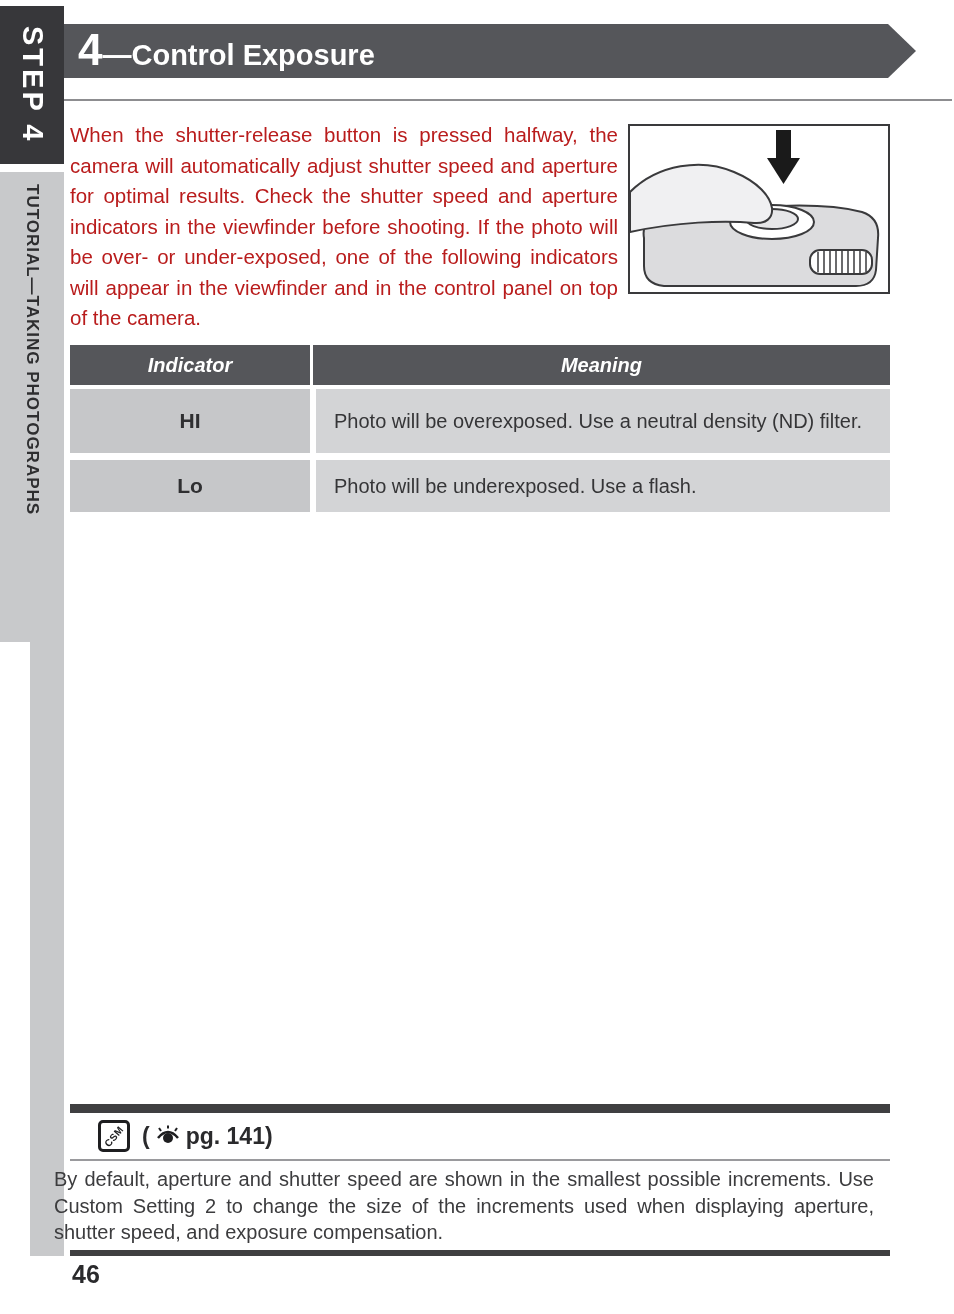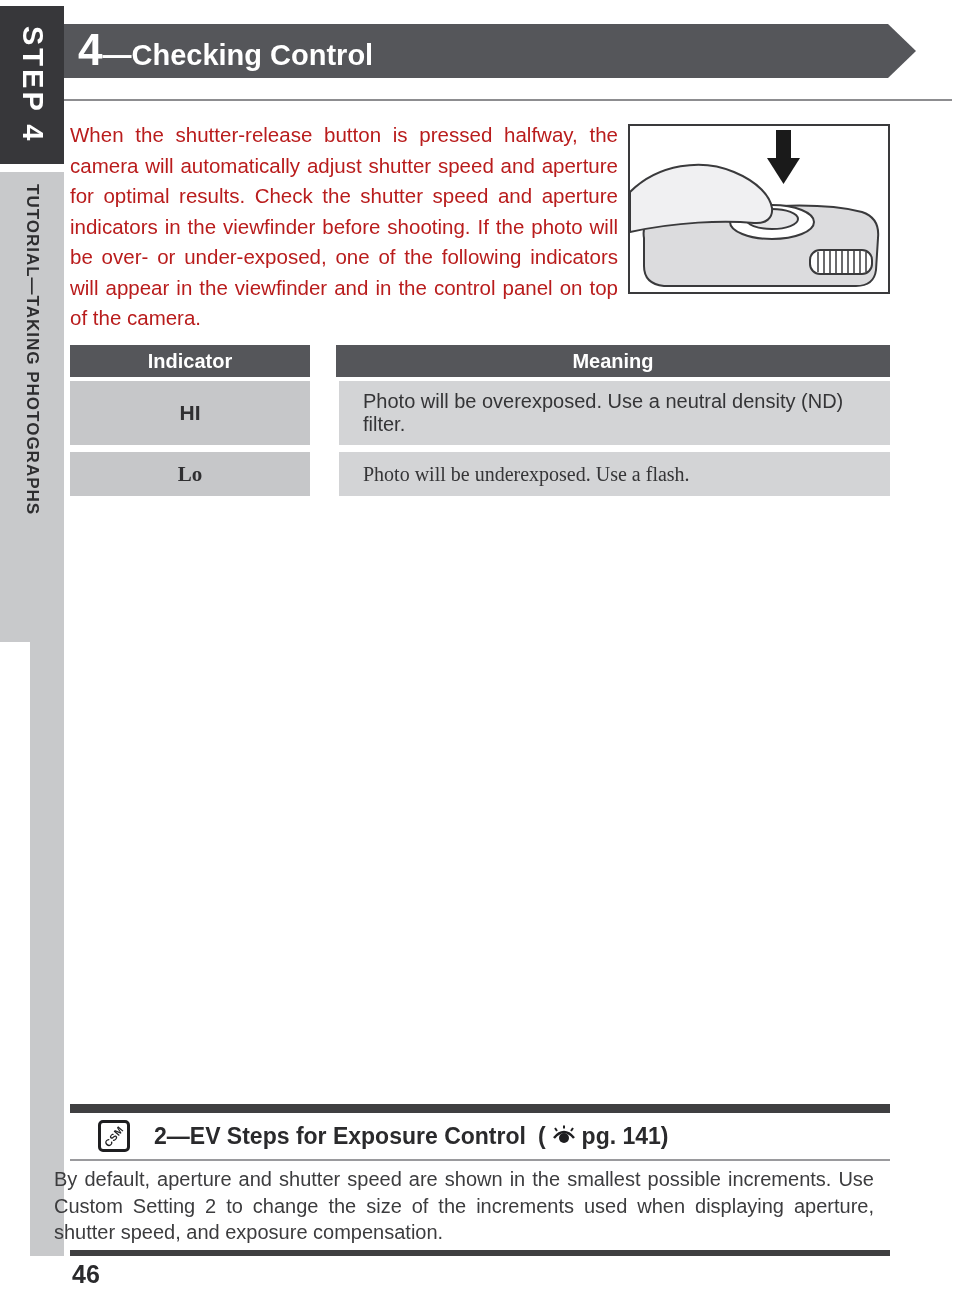--- a/index.html
+++ b/index.html
@@ -45,35 +45,35 @@
   
   .illustration{
     position:absolute;left:628px;top:124px;width:262px;height:170px;
     border:2px solid #3a3a3c;box-sizing:border-box;background:#fff;
   }
   .illustration svg{display:block;width:100%;height:100%;}
   
   .tbl{position:absolute;left:70px;top:345px;width:820px;}
   .tbl-header{display:flex;gap:3px;margin-bottom:4px;}
   .th{
-    background:#55565a;color:#fff;font-weight:bold;font-size:20px;height:32px;
-    display:flex;align-items:center;justify-content:center;
+    background:#55565a;color:#fff;font-weight:bold;font-size:20px;height:40px;
+    display:flex;align-items:center;justify-content:center;font-style:italic;
   }
   .th-ind,.td-ind{width:240px;flex:0 0 240px;}
-  .th-mean,.td-mean{flex:1;margin-left:23px;}
+  .th-mean,.td-mean{flex:1;}
   .tbl-row{display:flex;gap:6px;margin-bottom:7px;}
   .td{display:flex;align-items:center;}
   .td-ind{
     background:#c6c7c9;justify-content:center;font-weight:bold;font-size:21px;color:#2f2f31;
   }
   .td-mean{
-    background:#d3d4d6;font-size:20px;color:#353537;padding:0 24px;box-sizing:border-box;
+    background:#d3d4d6;font-size:20px;color:#353537;padding:0 18px;box-sizing:border-box;
   }
   .row1 .td{height:64px;}
-  .row2 .td{height:44px;font-family:Liberation Serif, serif;}
+  .row2 .td{height:52px;}
   
   .tip-topbar{position:absolute;left:70px;top:1104px;width:820px;height:9px;background:#3f3f41;}
   .tip-head{
     position:absolute;left:70px;top:1113px;width:820px;height:46px;
     display:flex;align-items:center;
   }
   .csm-icon{
     width:26px;height:26px;border:3px solid #1e1e20;border-radius:5px;margin-left:28px;
     display:flex;align-items:center;justify-content:center;flex:0 0 auto;background:#fff;
   }
@@ -101,21 +101,21 @@
 
   <div class="step-block">
     <span>STEP 4</span>
   </div>
   <div class="side-band-wide">
     <span>TUTORIAL—TAKING PHOTOGRAPHS</span>
   </div>
   <div class="side-band-narrow"></div>
 
   <div class="banner">
-    <span class="num">4</span><span class="title">—Checking Control</span>
+    <span class="num">4</span><span class="title">—Control Exposure</span>
   </div>
   <div class="header-rule"></div>
 
   <p class="intro">When the shutter-release button is pressed halfway, the camera will automatically adjust shutter speed and aperture for optimal results.  Check the shutter speed and aperture indicators in the viewfinder before shooting.  If the photo will be over- or under-exposed, one of the following indicators will appear in the viewfinder and in the control panel on top of the camera.</p>
 
   <div class="illustration">
     <svg viewBox="0 0 258 166" xmlns="http://www.w3.org/2000/svg">
       <g>
         <path d="M 14,112 Q 10,88 44,86 L 150,80 Q 200,78 232,86 Q 250,92 248,112 L 246,144 Q 244,160 226,160 L 34,160 Q 14,158 14,140 Z" fill="#dcdcde" stroke="#3a3a3c" stroke-width="2"></path>
         <ellipse cx="142" cy="96" rx="42" ry="17" fill="#ffffff" stroke="#3a3a3c" stroke-width="2"></ellipse>
@@ -154,21 +154,20 @@
       <div class="td td-ind">Lo</div>
       <div class="td td-mean">Photo will be underexposed.  Use a flash.</div>
     </div>
   </div>
 
   <div class="tip-topbar"></div>
   <div class="tip-head">
     <div class="csm-icon">
       <span>CSM</span>
     </div>
-    <span class="tip-title">2—EV Steps for Exposure Control</span>
     <span class="tip-ref">
       <span>(</span>
       <span class="ref-icon">
         <svg width="24" height="24" viewBox="0 0 24 24" xmlns="http://www.w3.org/2000/svg">
           <path d="M2,14 Q12,2 22,14" fill="none" stroke="#1e1e20" stroke-width="2.5"></path>
           <circle cx="12" cy="14" r="5" fill="#1e1e20"></circle>
           <line x1="5" y1="7" x2="3" y2="4" stroke="#1e1e20" stroke-width="2"></line>
           <line x1="12" y1="4.5" x2="12" y2="1.5" stroke="#1e1e20" stroke-width="2"></line>
           <line x1="19" y1="7" x2="21" y2="4" stroke="#1e1e20" stroke-width="2"></line>
         </svg>

